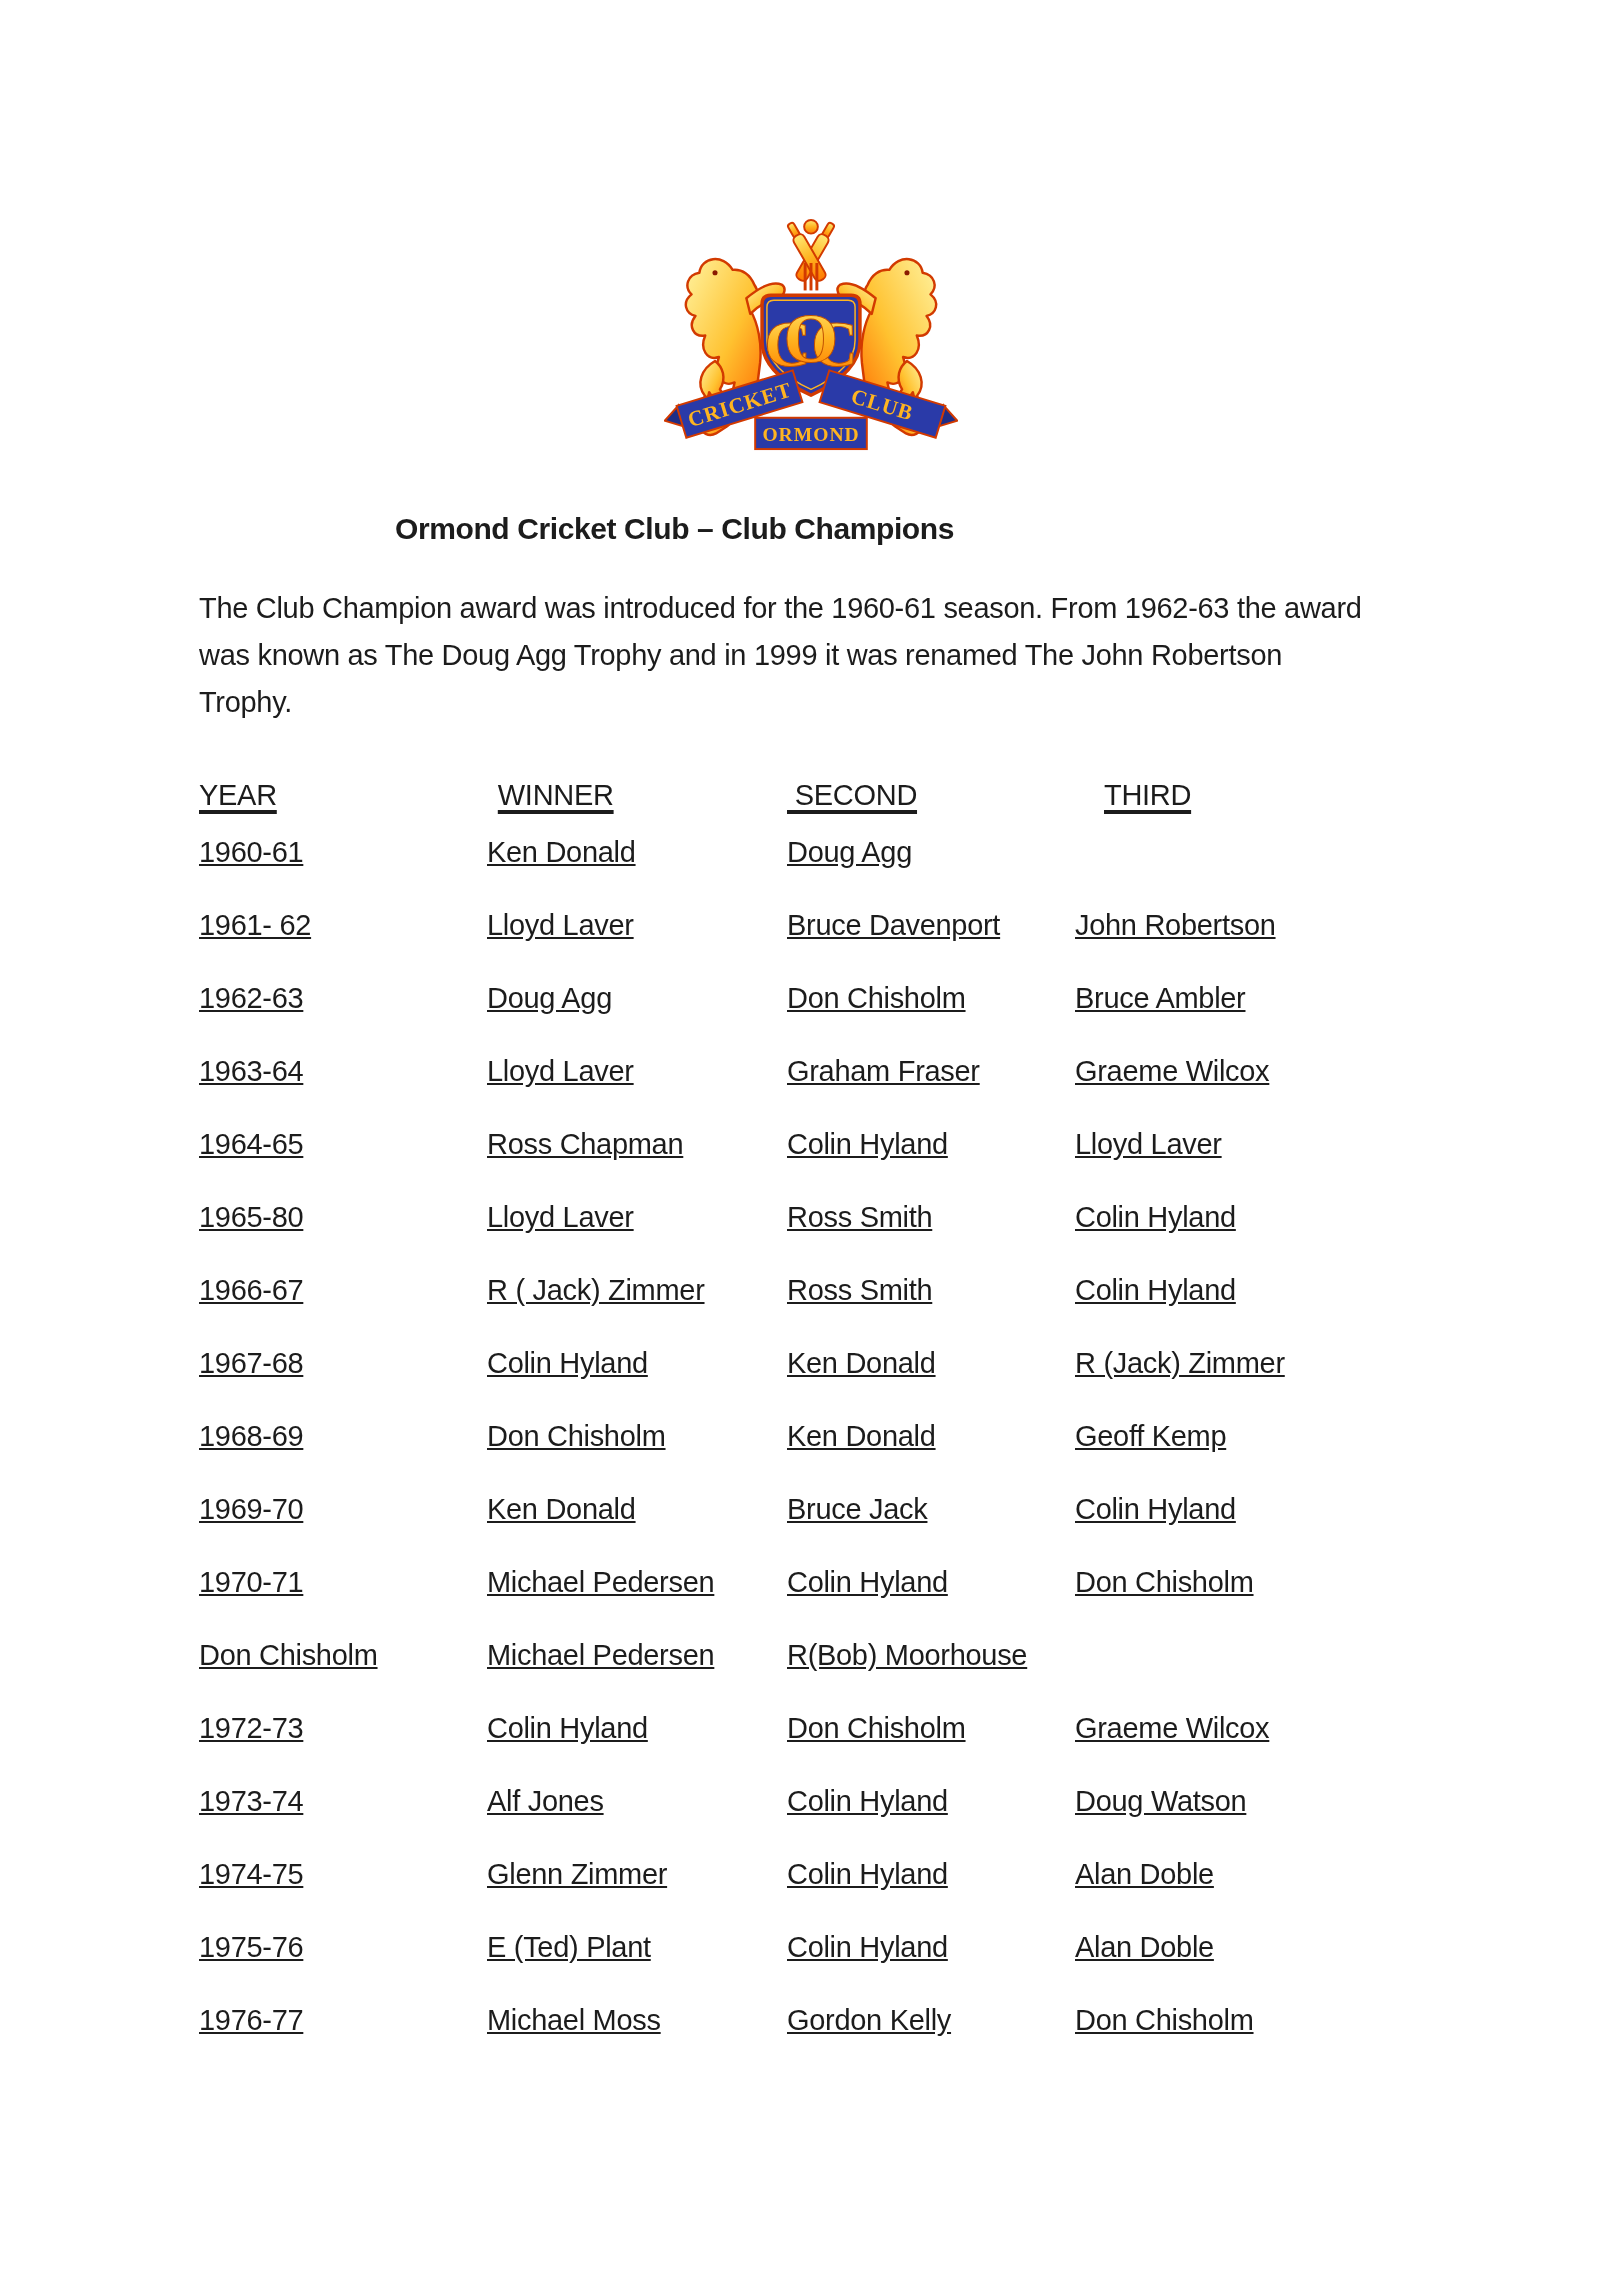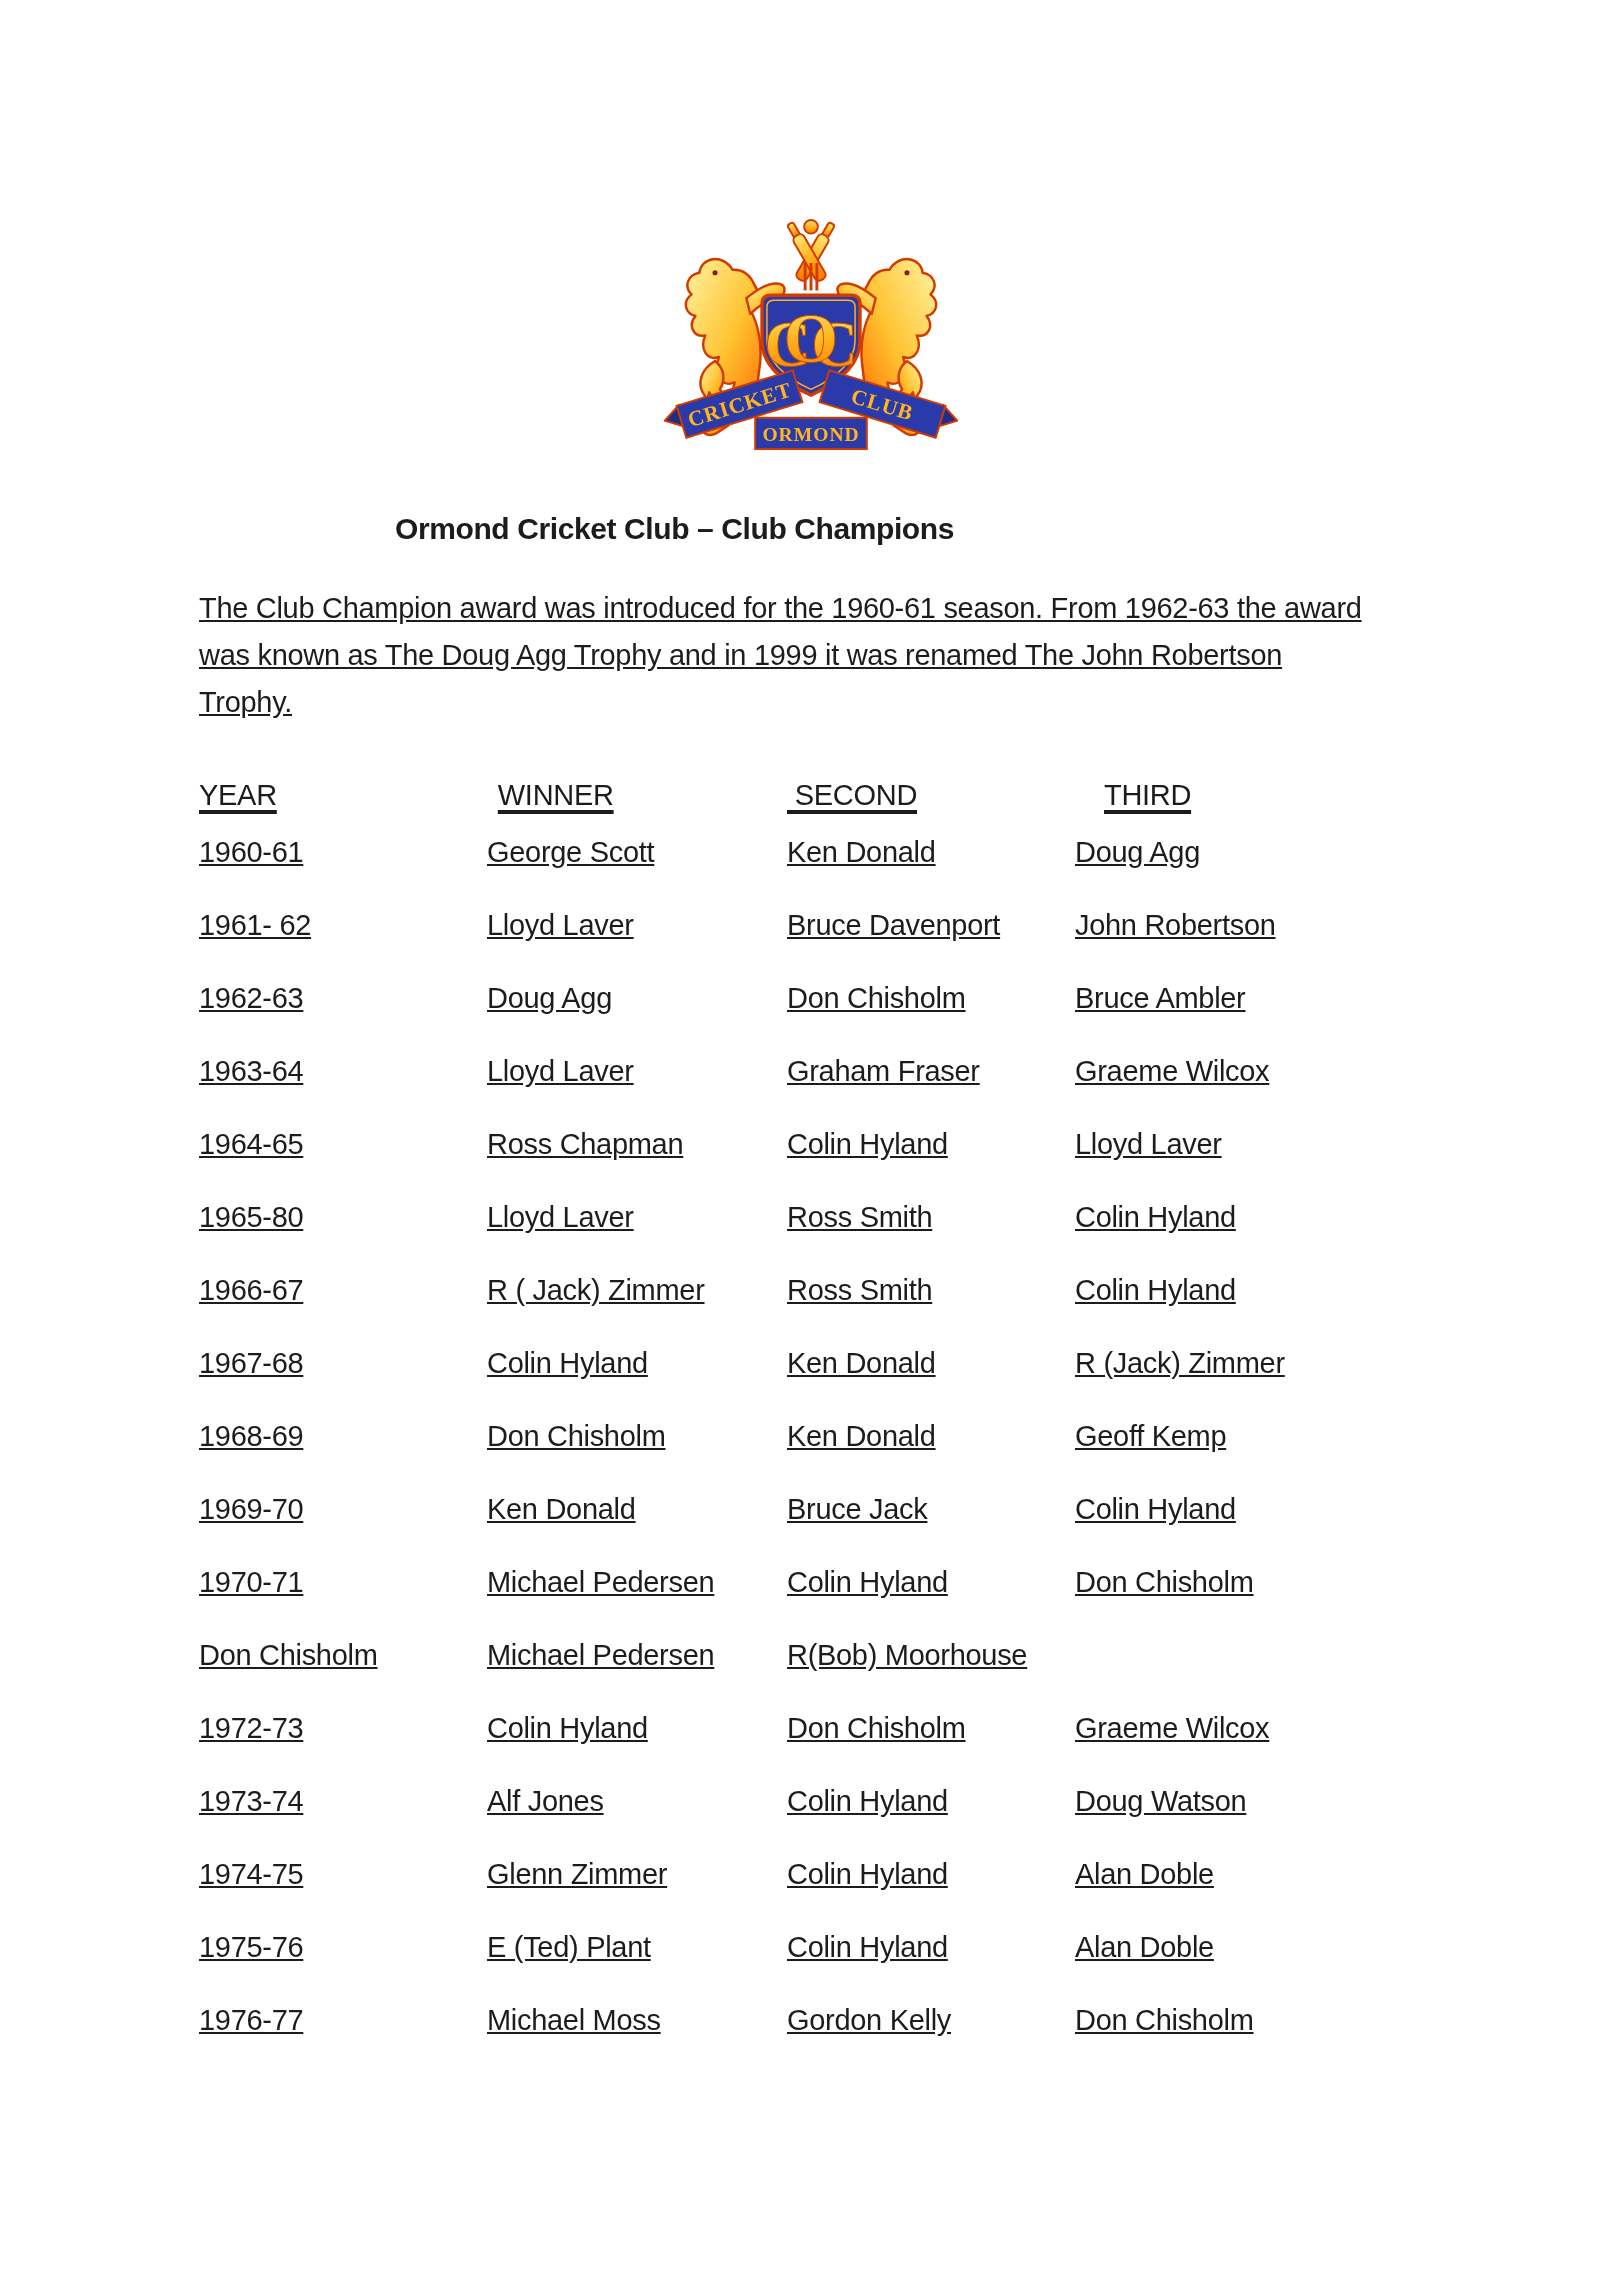--- a/index.html
+++ b/index.html
@@ -16,21 +16,21 @@
     position:absolute;left:664px;top:216px;width:294px;height:237px;
   }
   .doc-title{
     position:absolute;left:395px;top:512px;
     font-size:30px;font-weight:bold;letter-spacing:-0.4px;
     text-decoration-thickness:3.9px;text-underline-offset:3.9px;
     white-space:nowrap;
   }
   .intro{
     position:absolute;left:199px;top:585px;width:1264px;
-    font-size:29px;line-height:47px;letter-spacing:-0.3px;text-decoration:underline;
+    font-size:29px;line-height:47px;letter-spacing:-0.3px;
   }
   .intro .line{white-space:nowrap;}
   .tbl-head{
     position:absolute;left:199px;top:760px;width:1274px;
     display:grid;grid-template-columns:288px 300px 288px auto;
     font-size:29px;line-height:35px;letter-spacing:-0.3px;margin-top:18px;
   }
   .tbl-head .hcell{
     white-space:pre;
     justify-self:start;
@@ -150,21 +150,20 @@
   <div class="tbl-head">
     <div class="hcell h0">YEAR</div>
     <div class="hcell h1">WINNER</div>
     <div class="hcell h2"> SECOND</div>
     <div class="hcell h3">THIRD</div>
   </div>
 
   <div class="tbl-body">
       <div class="trow">
         <div class="cell">1960-61</div>
-        <div class="cell">George Scott</div>
         <div class="cell">Ken Donald</div>
         <div class="cell">Doug Agg</div>
       </div>
       <div class="trow">
         <div class="cell">1961- 62</div>
         <div class="cell">Lloyd Laver</div>
         <div class="cell">Bruce Davenport</div>
         <div class="cell">John Robertson</div>
       </div>
       <div class="trow">

